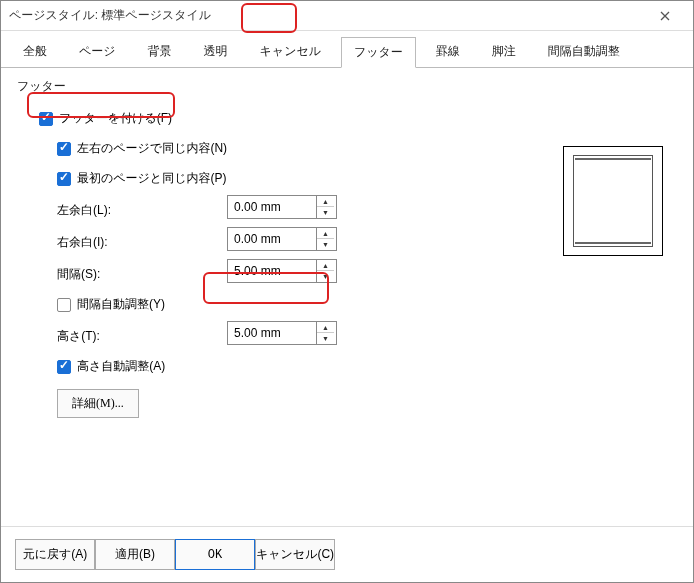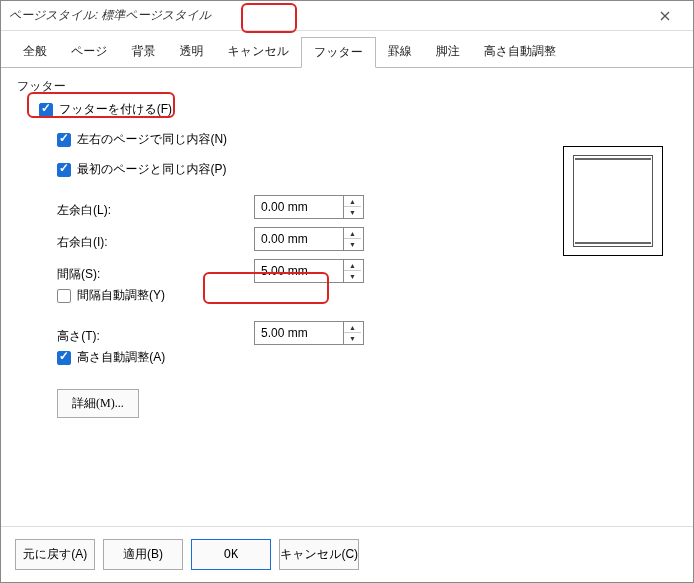--- a/index.html
+++ b/index.html
@@ -1,47 +1,47 @@
 <!DOCTYPE html>
 <html><head>
 <meta charset="utf-8">
 <style>
 * { box-sizing: border-box; margin: 0; padding: 0; font-family: "Yu Gothic UI", "Meiryo", sans-serif; font-size: 12px; }
 body { background: #fff; width: 694px; height: 583px; border: 1px solid #888; position: relative; }
-.titlebar { height: 30px; display: flex; align-items: center; padding: 0 8px; border-bottom: 1px solid #ddd; justify-content: space-between; font-style: italic; }
+.titlebar { height: 30px; display: flex; align-items: center; padding: 0 8px; border-bottom: 1px solid #ddd; justify-content: space-between; }
 .titlebar .title { color: #333; }
 .titlebar .close { width: 40px; height: 28px; display: flex; align-items: center; justify-content: center; color: #555; }
-.tabs { display: flex; padding: 6px 10px 0 10px; border-bottom: 1px solid #bbb; gap: 0; }
+.tabs { display: flex; padding: 6px 10px 0 10px; border-bottom: 1px solid #bbb; gap: 8px; }
 .tab { padding: 6px 12px; color: #222; cursor: pointer; position: relative; }
 .tab.active { border: 1px solid #bbb; border-bottom: 1px solid #fff; margin-bottom: -1px; background: #fff; }
 .hl-tab { position: absolute; border: 2px solid #d22; border-radius: 6px; pointer-events: none; }
 .content { padding: 10px 16px; position: relative; }
 .section-title { color: #222; margin-bottom: 6px; }
-.row { display: flex; align-items: flex-start; margin: 4px 0 4px 22px; height: 26px; }
+.row { display: flex; align-items: flex-end; margin: 4px 0 4px 22px; height: 26px; }
 .row.indent { margin-left: 40px; }
 .row label { display: flex; align-items: center; gap: 6px; }
 .cb { width: 14px; height: 14px; appearance: none; border: 1px solid #1a6fd6; border-radius: 2px; background: #1a6fd6; position: relative; }
 .cb:checked::after { content: "✓"; color: #fff; position: absolute; top: -3px; left: 1px; font-size: 12px; font-weight: bold; }
 .cb.empty { background: #fff; border-color: #888; }
 .field-row { display: flex; align-items: flex-end; margin: 4px 0 4px 40px; height: 28px; }
 .field-row .lbl { width: 170px; }
-.spin { display: flex; align-items: center; border: 1px solid #888; height: 24px; width: 110px; background: #fff; margin-left: 27px; }
+.spin { display: flex; align-items: center; border: 1px solid #888; height: 24px; width: 110px; background: #fff; }
 .spin input { border: none; outline: none; padding: 0 6px; width: 88px; font-size: 12px; background: transparent; }
 .spin .arrows { width: 18px; display: flex; flex-direction: column; border-left: 1px solid #888; }
 .spin .arrows span { height: 11px; display: flex; align-items: center; justify-content: center; font-size: 7px; line-height: 1; color: #333; cursor: pointer; }
 .spin .arrows span:first-child { border-bottom: 1px solid #ccc; }
 .hl-red { border: 2px solid #d22; border-radius: 6px; position: absolute; pointer-events: none; }
 .btn-detail { margin: 10px 0 0 40px; border: 1px solid #aaa; background: #fafafa; padding: 5px 14px; cursor: pointer; font-family: Liberation Serif, serif; }
 .preview { position: absolute; right: 30px; top: 78px; width: 100px; height: 110px; border: 1px solid #000; display: flex; align-items: center; justify-content: center; padding: 8px; }
 .preview-inner { width: 80px; height: 92px; border: 1px solid #555; position: relative; background: #fff; }
 .preview-inner::before, .preview-inner::after { content: ""; position: absolute; left: 1px; right: 1px; height: 2px; background: #666; }
 .preview-inner::before { top: 2px; }
 .preview-inner::after { bottom: 2px; }
 .footer { position: absolute; bottom: 0; left: 0; right: 0; border-top: 1px solid #ddd; padding: 12px 14px; display: flex; justify-content: space-between; }
-.footer .right { display: flex; gap: 8px; }
+.footer .right { display: flex; }
 .dlg-btn { border: 1px solid #aaa; background: #fafafa; padding: 6px 0; min-width: 80px; cursor: pointer; text-align: center; }
 .dlg-btn.ok { border-color: #1a6fd6; font-family: Liberation Mono, monospace; }
 </style>
 </head>
 <body>
 
 <div class="titlebar">
   <span class="title">ページスタイル: 標準ページスタイル</span>
   <div class="close">
     <svg width="10" height="10" viewBox="0 0 10 10">
@@ -52,21 +52,21 @@
 
 <div class="tabs">
   <div class="tab">全般</div>
   <div class="tab">ページ</div>
   <div class="tab">背景</div>
   <div class="tab">透明</div>
   <div class="tab">キャンセル</div>
   <div class="tab active">フッター</div>
   <div class="tab">罫線</div>
   <div class="tab">脚注</div>
-  <div class="tab">高さ自動調整</div>
+  <div class="tab">間隔自動調整</div>
   <div class="hl-tab" style="left:240px; top:2px; width:56px; height:30px;"></div>
 </div>
 
 <div class="content">
   <div class="section-title">フッター</div>
 
   <div class="row">
     <label>
       <input type="checkbox" class="cb" checked="" style="">
       <span>フッターを付ける(F)</span>

